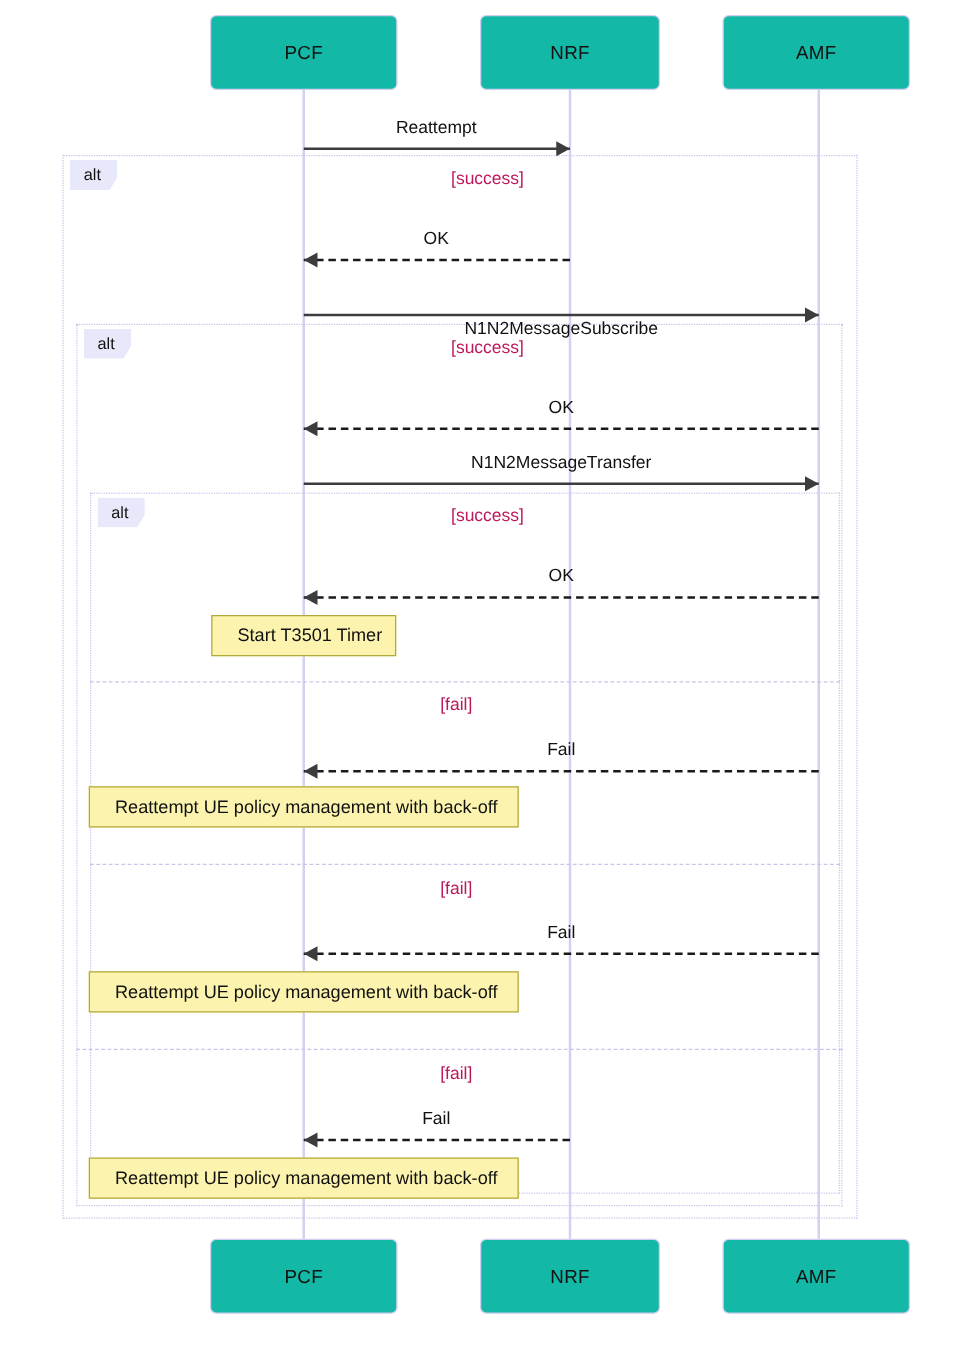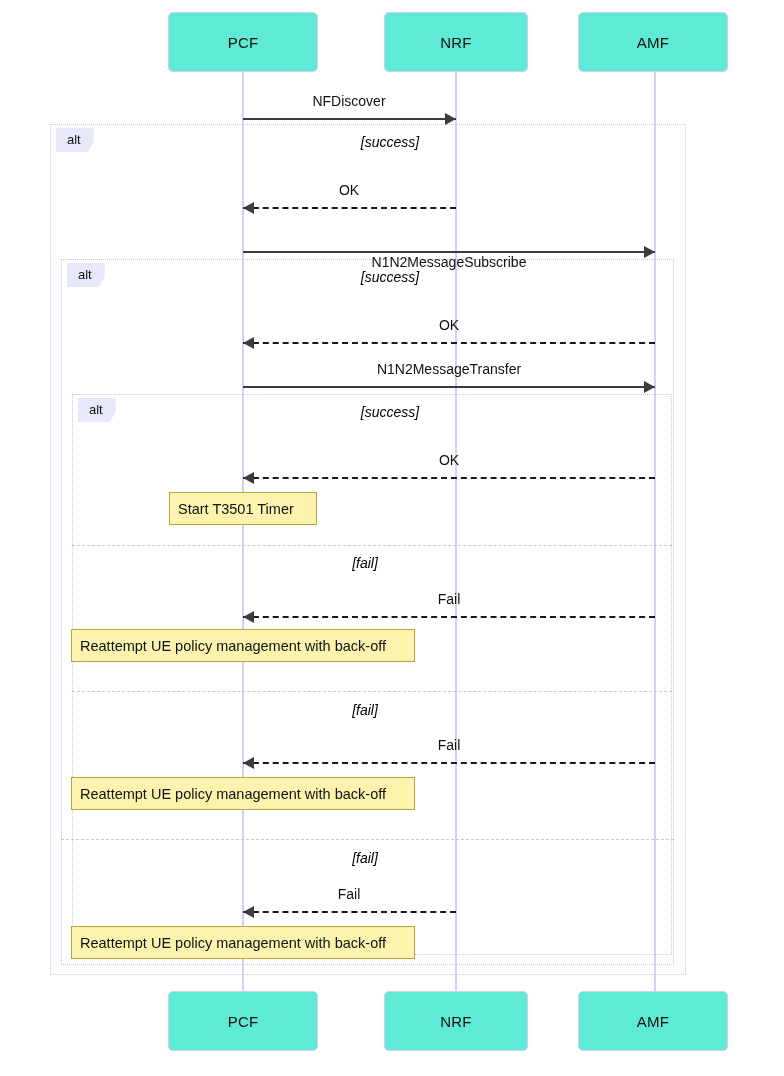--- a/index.html
+++ b/index.html
@@ -15,21 +15,21 @@
     position: relative;
     width: 784px;
     height: 1076px;
     background: #ffffff;
     overflow: hidden;
   }
   
   .participant-box {
     position: absolute;
     box-sizing: border-box;
-    background: #5eead4;
+    background: #14b8a6;
     border: 1px solid #D2CEF0;
     border-radius: 5px;
     display: flex;
     align-items: center;
     justify-content: center;
     color: #111111;
     font-size: 15px;
     letter-spacing: 0.2px;
   }
   
@@ -60,24 +60,23 @@
   
   .alt-divider {
     position: absolute;
     height: 0;
     border-top: 1px dashed #C9C4EC;
   }
   
   .guard {
     position: absolute;
     font-size: 14px;
-    color: #000000;
+    color: #be185d;
     white-space: nowrap;
     transform: translateX(-50%);
-    font-style: italic;
   }
   
   .msg-line {
     position: absolute;
     height: 0;
   }
   .msg-line.solid {
     border-top: 2px solid #3c3c3c;
   }
   .msg-line.dashed {
@@ -106,21 +105,21 @@
   
   .note-box {
     position: absolute;
     box-sizing: border-box;
     background: #FCF4AE;
     border: 1px solid #B2A83B;
     color: #111111;
     font-size: 14.5px;
     display: flex;
     align-items: center;
-    padding: 0 8px;
+    padding: 0 20px;
     white-space: nowrap;
   }
 </style>
 </head>
 <body>
 
 <div id="diagram-root">
 
   <div class="lifeline" style="left:242px; top:72px; height:919px;"></div>
   <div class="lifeline" style="left:455px; top:72px; height:919px;"></div>
@@ -148,21 +147,21 @@
   <div class="participant-box" style="left:168px; top:12px; width:150px; height:60px;">
     <span>PCF</span>
   </div>
   <div class="participant-box" style="left:384px; top:12px; width:144px; height:60px;">
     <span>NRF</span>
   </div>
   <div class="participant-box" style="left:578px; top:12px; width:150px; height:60px;">
     <span>AMF</span>
   </div>
 
-  <div class="msg-label" style="left:349px; top:93px;">NFDiscover</div>
+  <div class="msg-label" style="left:349px; top:93px;">Reattempt</div>
   <div class="msg-line solid" style="left:243px; top:118px; width:213px;"></div>
   <div class="arrow-head right" style="left:445px; top:113px;"></div>
 
   <div class="msg-label" style="left:349px; top:182px;">OK</div>
   <div class="msg-line dashed" style="left:243px; top:207px; width:213px;"></div>
   <div class="arrow-head left" style="left:243px; top:202px;"></div>
 
   <div class="msg-label" style="left:449px; top:226px;margin-top:28px;">N1N2MessageSubscribe</div>
   <div class="msg-line solid" style="left:243px; top:251px; width:412px;"></div>
   <div class="arrow-head right" style="left:644px; top:246px;"></div>

